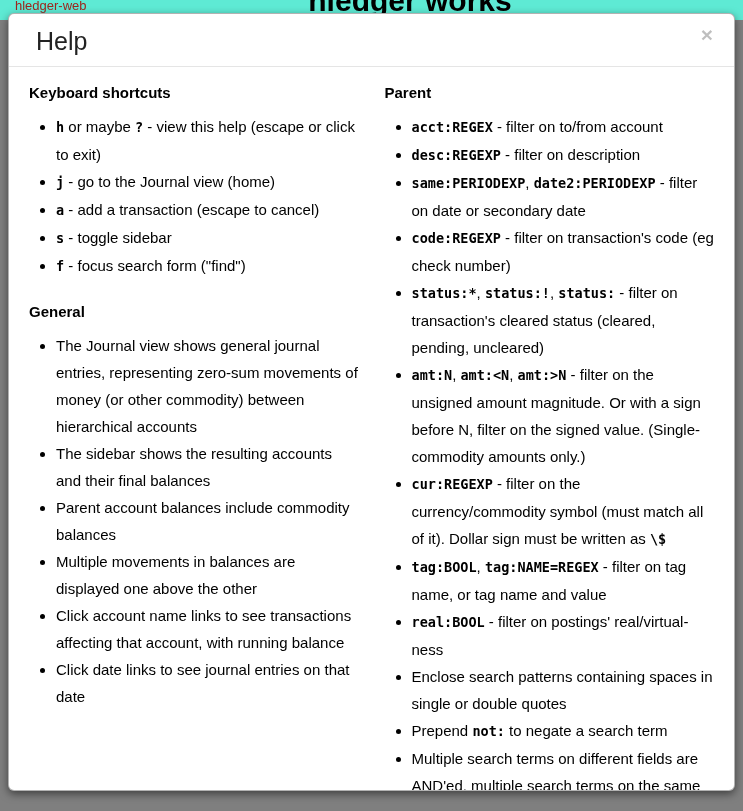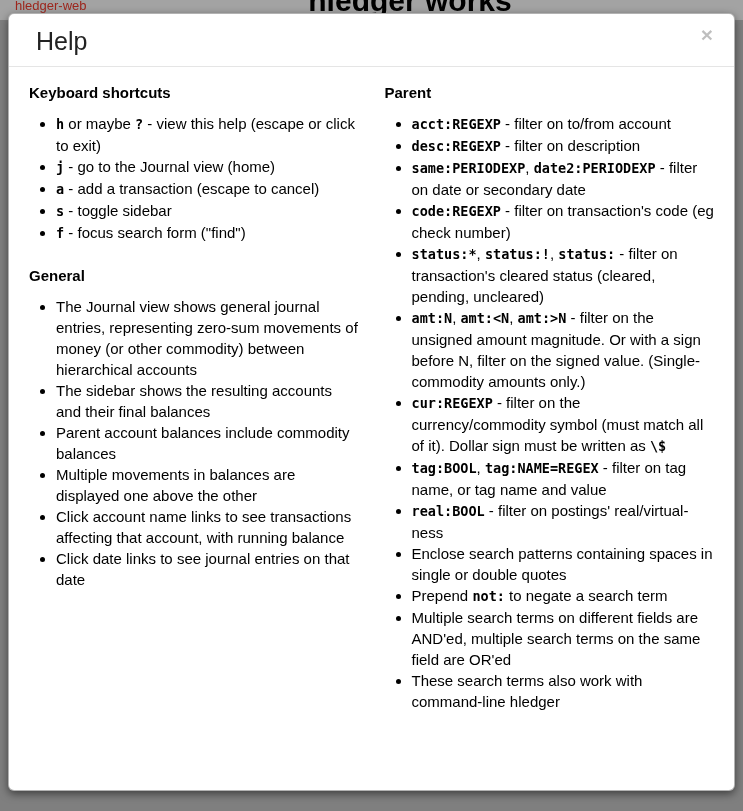--- a/index.html
+++ b/index.html
@@ -9,21 +9,21 @@
   }
   .stage{
     position:relative;
     width:743px;height:811px;
     overflow:hidden;
     background:#fff;
   }
   
   .page-top{
     position:absolute;top:0;left:0;right:0;height:20px;
-    background:#a3a3a3;overflow:visible;
+    background:#5eead4;overflow:visible;
   }
   .brand{
     position:absolute;left:15px;top:-2px;
     font-size:13px;color:#9d261d;text-decoration:none;
     white-space:nowrap;
   }
   .page-heading{
     position:absolute;left:410px;top:-16px;transform:translateX(-50%);
     font-size:30px;font-weight:bold;color:#000;white-space:nowrap;
   }
@@ -64,21 +64,21 @@
   }
   .col{flex:1 1 0;min-width:0;}
   .col h4{
     margin:0 0 10px;font-size:15px;font-weight:bold;color:#000;line-height:20px;
   }
   .col ul{
     margin:0 0 4px;padding:0 0 0 27px;
   }
   .col ul + h4{margin-top:22px;}
   .col li{
-    font-size:15px;line-height:21px;color:#000;
+    font-size:15px;line-height:27px;color:#000;
   }
   code{
     font-family:"DejaVu Sans Mono","Liberation Mono",monospace;
     font-weight:bold;font-size:13.5px;color:#000;
     background:none;padding:0;
   }
 </style>
 </head>
 <body>
 
@@ -114,21 +114,21 @@
             <li>Parent account balances include commodity balances</li>
             <li>Multiple movements in balances are displayed one above the other</li>
             <li>Click account name links to see transactions affecting that account, with running balance</li>
             <li>Click date links to see journal entries on that date</li>
           </ul>
       </div>
 
       <div class="col">
         <h4>Parent</h4>
         <ul>
-            <li><code>acct:REGEXP</code> - filter on to/from account</li>
+            <li><code>acct:REGEX</code> - filter on to/from account</li>
             <li><code>desc:REGEXP</code> - filter on description</li>
             <li><code>same:PERIODEXP</code>, <code>date2:PERIODEXP</code> - filter on date or secondary date</li>
             <li><code>code:REGEXP</code> - filter on transaction's code (eg check number)</li>
             <li><code>status:*</code>, <code>status:!</code>, <code>status:</code> - filter on transaction's cleared status (cleared, pending, uncleared)</li>
             <li><code>amt:N</code>, <code>amt:&lt;N</code>, <code>amt:&gt;N</code> - filter on the unsigned amount magnitude. Or with a sign before N, filter on the signed value. (Single-commodity amounts only.)</li>
             <li><code>cur:REGEXP</code> - filter on the currency/commodity symbol (must match all of it). Dollar sign must be written as <code>\$</code></li>
             <li><code>tag:BOOL</code>, <code>tag:NAME=REGEX</code> - filter on tag name, or tag name and value</li>
             <li><code>real:BOOL</code> - filter on postings' real/virtual-ness</li>
             <li>Enclose search patterns containing spaces in single or double quotes</li>
             <li>Prepend <code>not:</code> to negate a search term</li>

